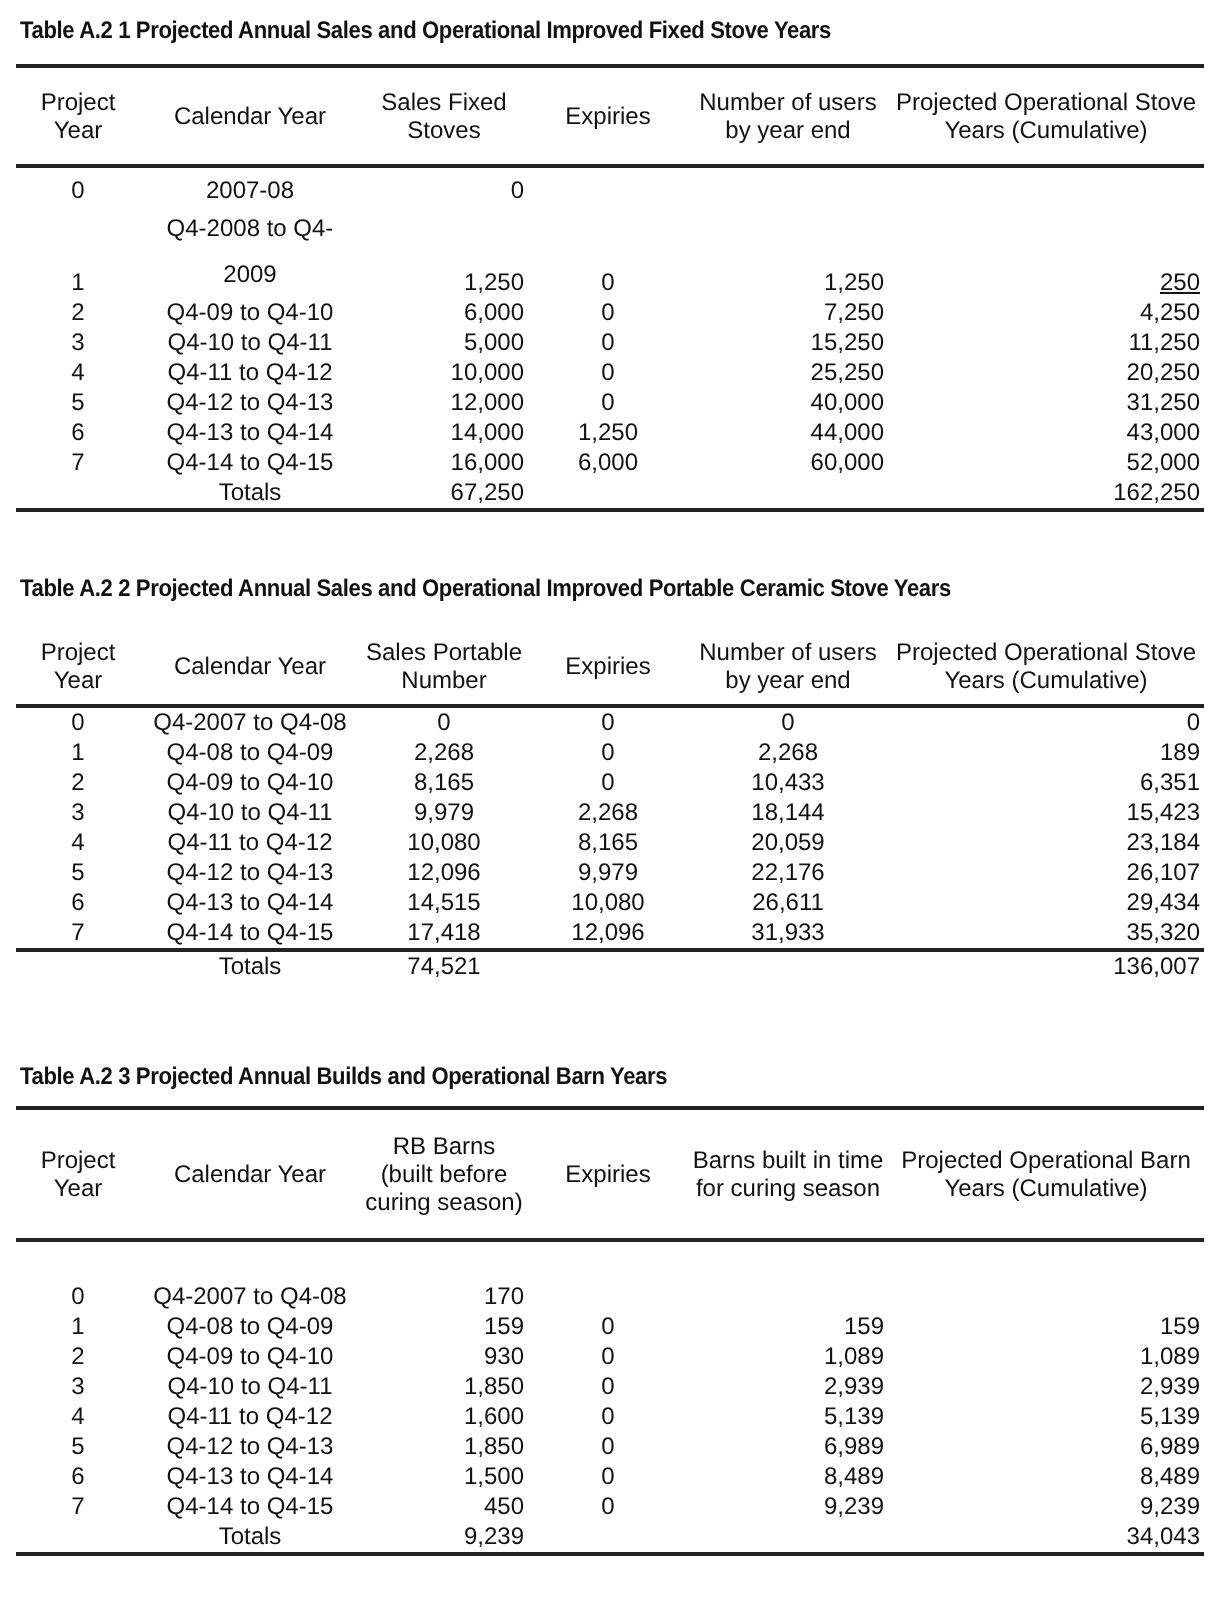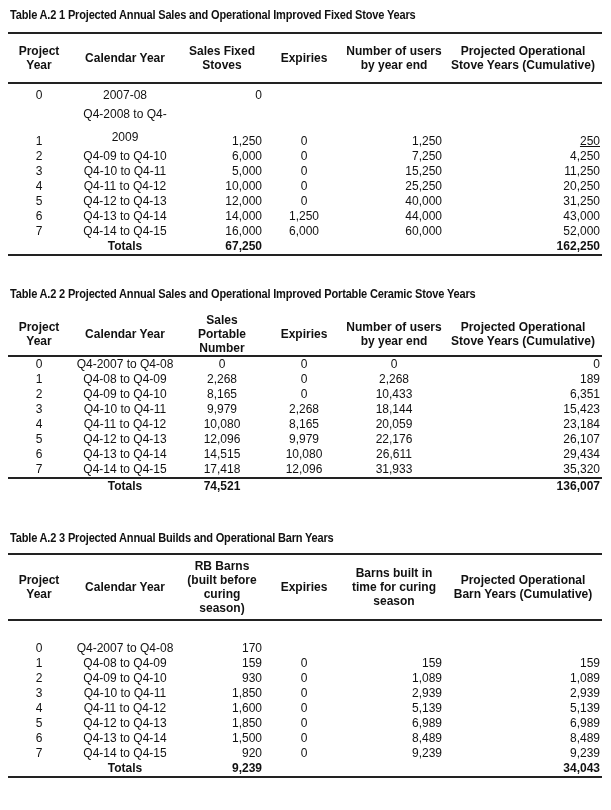--- a/index.html
+++ b/index.html
@@ -11,30 +11,30 @@
     position: absolute; left: 10px;
     font-weight: bold; font-size: 12px; letter-spacing: -0.2px;
     transform: scaleX(0.92); transform-origin: left center; white-space: nowrap;
   }
   .tbl {
     position: absolute; left: 8px; width: 594px;
     border-collapse: collapse; table-layout: fixed;
     font-size: 12px;
   }
   .tbl th {
-    font-weight: bold; line-height: 14px; vertical-align: middle;
+    font-weight: normal; line-height: 14px; vertical-align: middle;
     padding: 0 2px; text-align: center;
   }
   .tbl td { line-height: 15px; padding: 0 2px; height: 15px; white-space: nowrap; }
   .c0 { text-align: center; }
   .c1 { text-align: center; }
   .r  { text-align: right; }
   .topline { border-top: 2px solid #222; }
   .headline { border-bottom: 2px solid #222; }
-  .tot td { font-weight: bold; }
+  .tot td { font-weight: normal; }
   .totline td { border-top: 2px solid #222; }
   .botline td { border-bottom: 2px solid #222; }
 </style>
 </head>
 <body>
 
 <div class="caption" style="top:8px;">Table A.2 1 Projected Annual Sales and Operational Improved Fixed Stove Years</div>
 <table class="tbl" style="top:32px;">
   <colgroup>
     <col style="width:62px">
@@ -305,21 +305,21 @@
       <td class="c0">6</td>
       <td class="c1">Q4-13 to Q4-14</td>
       <td class="r">1,500</td>
       <td class="c1">0</td>
       <td class="r">8,489</td>
       <td class="r">8,489</td>
     </tr>
     <tr>
       <td class="c0">7</td>
       <td class="c1">Q4-14 to Q4-15</td>
-      <td class="r">920</td>
+      <td class="r">450</td>
       <td class="c1">0</td>
       <td class="r">9,239</td>
       <td class="r">9,239</td>
     </tr>
     <tr class="tot botline">
       <td></td>
       <td class="c1">Totals</td>
       <td class="r">9,239</td>
       <td></td>
         <td></td>

